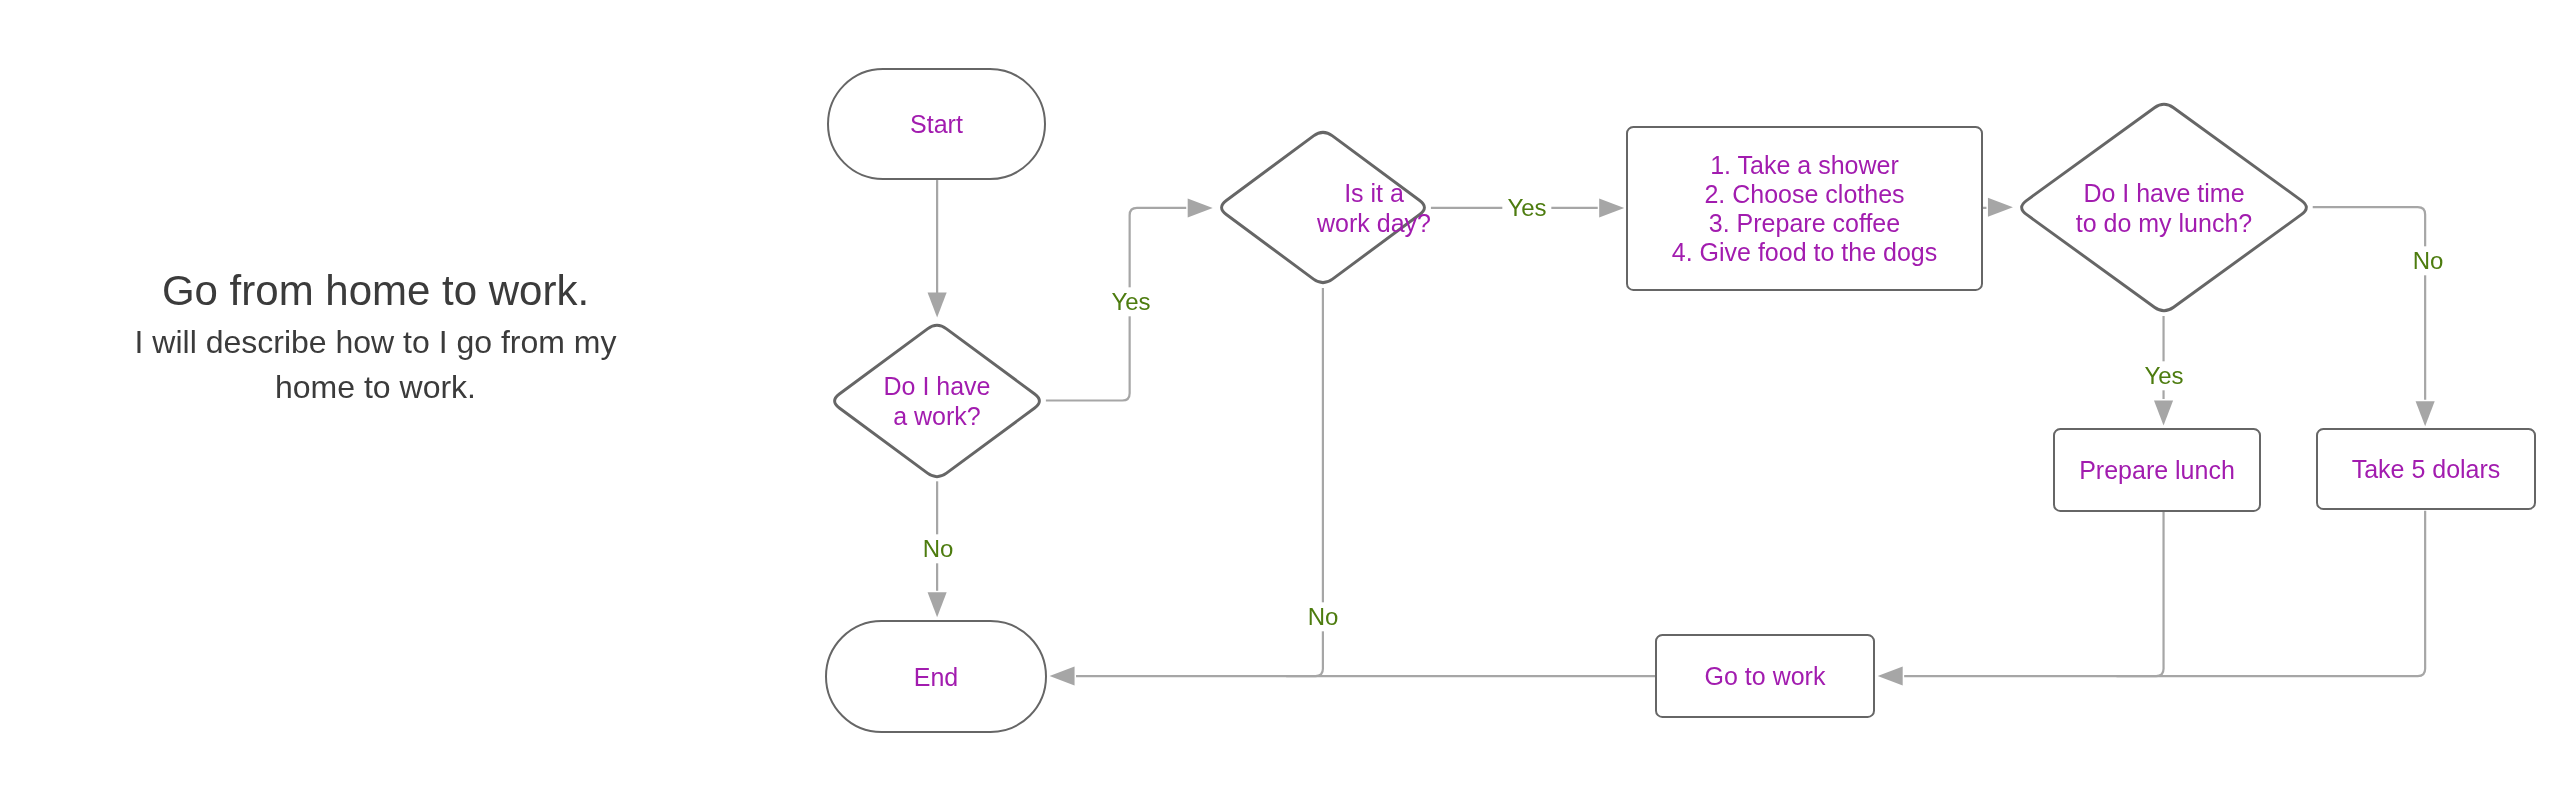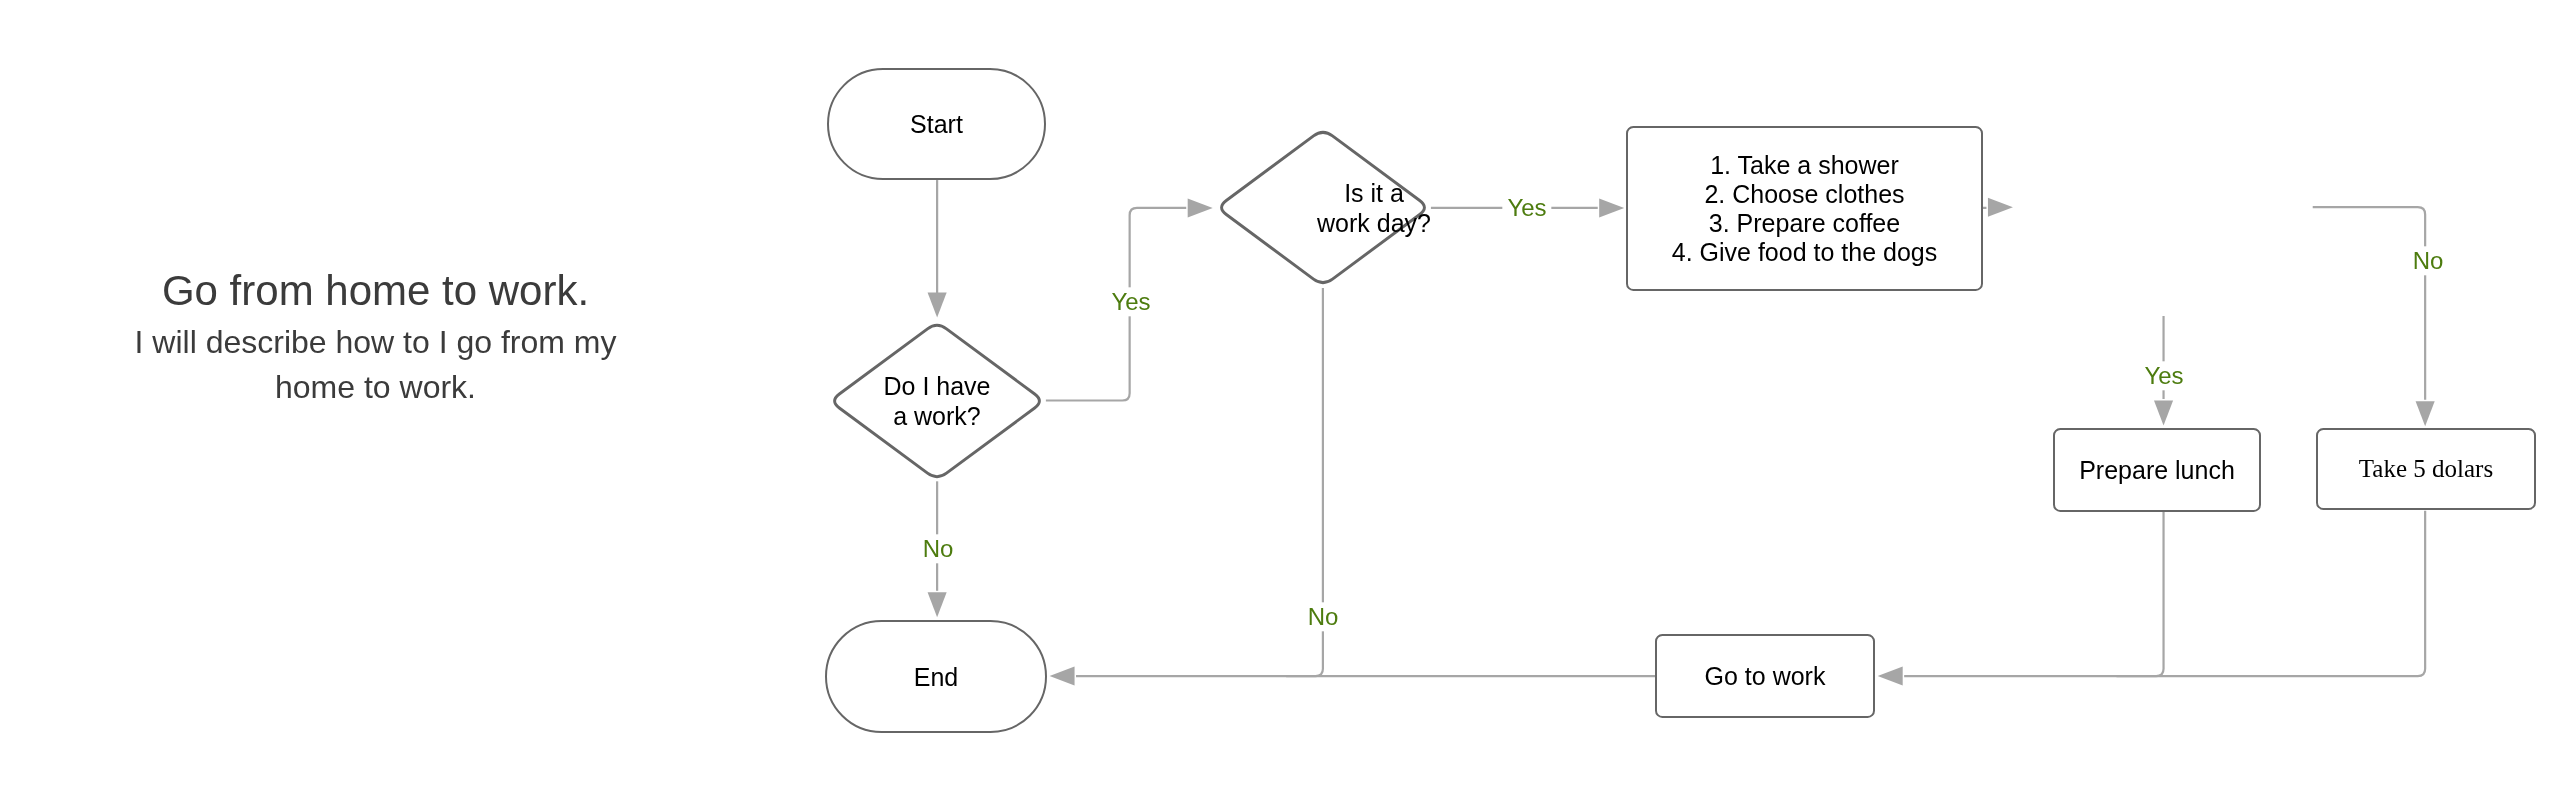--- a/index.html
+++ b/index.html
@@ -24,42 +24,42 @@
   }
 
   
   svg.wires{position:absolute;left:0;top:0;}
   .wire{fill:none;stroke:#a6a6a6;stroke-width:3px;}
   .arrowhead{fill:#a6a6a6;stroke:none;}
 
   
   .node{
     position:absolute;display:flex;align-items:center;justify-content:center;
-    color:#000000;font-size:25px;line-height:30px;text-align:center;
+    color:#a21caf;font-size:25px;line-height:30px;text-align:center;
     box-sizing:border-box;
   }
   .node.terminator{
     background:#ffffff;border:2.6px solid #666666;
   }
   .node.process{
     background:#ffffff;border:2.6px solid #666666;border-radius:7.3px;
   }
   .node.decision{background:transparent;border:none;}
   .node.decision svg.shape{position:absolute;left:0;top:0;width:100%;height:100%;}
   .node.decision .dtext{position:relative;z-index:1;}
   .diamond-path{fill:#ffffff;stroke:#666666;stroke-width:4px;}
 
   .node-start{left:827px;top:68px;width:219px;height:112px;border-radius:56px;}
   .node-end{left:825px;top:620px;width:222px;height:113px;border-radius:57px;}
   .node-has-work{left:828px;top:320px;width:218px;height:162px;}
   .node-work-day{left:1215px;top:127px;width:216px;height:161px;justify-content:flex-end;}
   .node-time-lunch{left:2015px;top:99px;width:298px;height:217px;}
   .node-routine{left:1626px;top:126px;width:357px;height:165px;font-size:25px;line-height:29px;}
   .node-prepare-lunch{left:2053px;top:428px;width:208px;height:84px;}
-  .node-take5{left:2316px;top:428px;width:220px;height:82px;font-family:Liberation Serif, serif;}
+  .node-take5{left:2316px;top:428px;width:220px;height:82px;}
   .node-go-work{left:1655px;top:634px;width:220px;height:84px;}
 
   
   .edge-label{
     position:absolute;transform:translate(-50%,-50%);
     background:#ffffff;padding:0.7px 5.1px;
     font-size:24px;color:#4d7c0f;white-space:nowrap;
   }
   .lbl-has-work-yes{left:1131px;top:302px;}
   .lbl-has-work-no{left:938px;top:549px;}
@@ -139,20 +139,29 @@
 
   <div class="node process node-routine">
     <div>
       <div>1. Take a shower</div>
       <div>2. Choose clothes</div>
       <div>3. Prepare coffee</div>
       <div>4. Give food to the dogs</div>
     </div>
   </div>
 
+  <div class="node decision node-time-lunch">
+    <svg class="shape" viewBox="0 0 405 295">
+      <path class="diamond-path" d="M 215.5 11.9 L 389.5 138.1 Q 402.5 147.5 389.5 156.9 L 215.5 283.1 Q 202.5 292.5 189.5 283.1 L 15.5 156.9 Q 2.5 147.5 15.5 138.1 L 189.5 11.9 Q 202.5 2.5 215.5 11.9 Z"></path>
+    </svg>
+    <div class="dtext">
+      <div>Do I have time</div>
+      <div>to do my lunch?</div>
+    </div>
+  </div>
 
   <div class="node process node-prepare-lunch">
     <span>Prepare lunch</span>
   </div>
 
   <div class="node process node-take5">
     <span>Take 5 dolars</span>
   </div>
 
   <div class="node process node-go-work">

